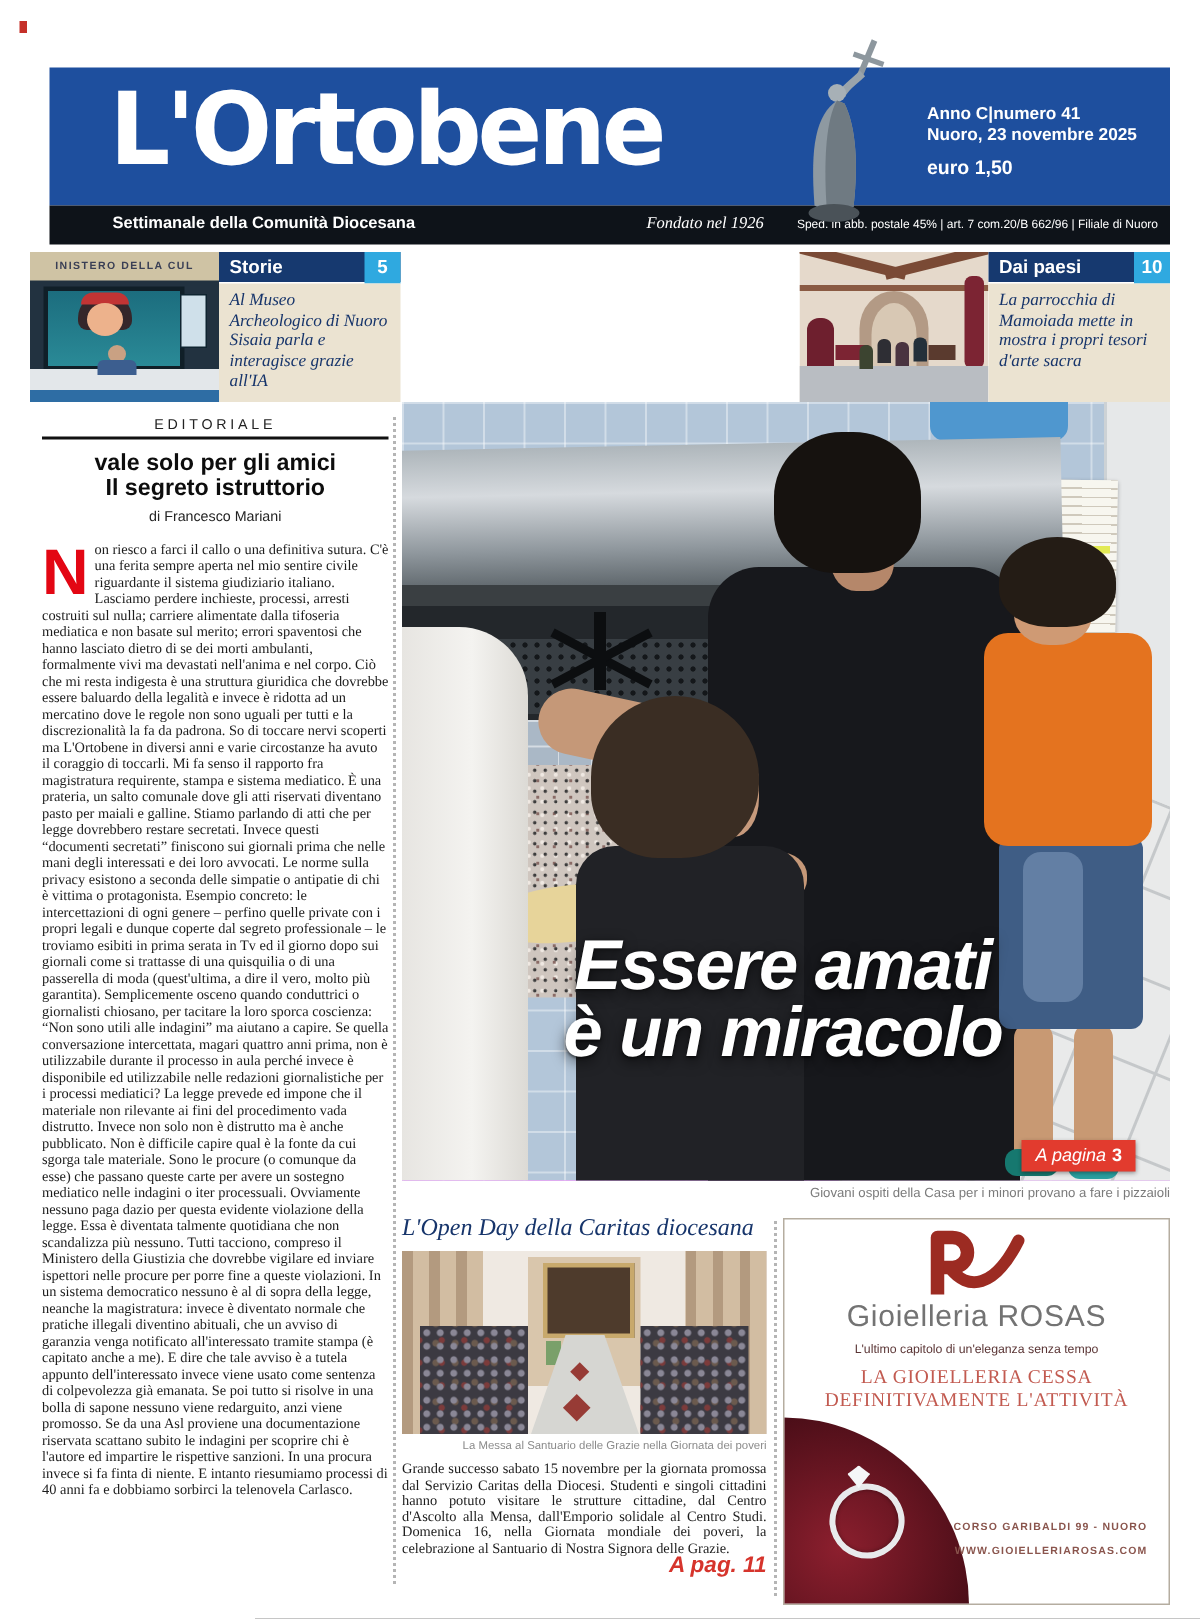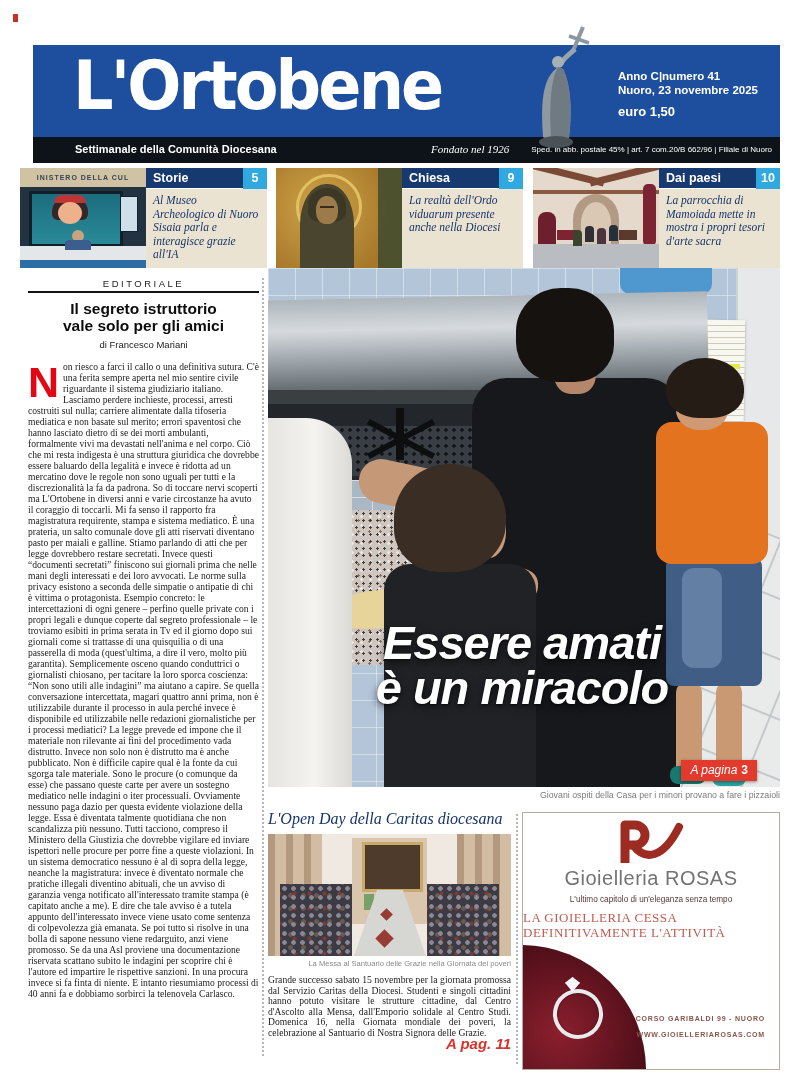--- a/index.html
+++ b/index.html
@@ -182,21 +182,21 @@
   #car-body{margin-top:7px;font-family:"Liberation Serif",serif;font-size:9.6px;line-height:10.6px;
      color:#1c1c1c;text-align:justify;}
   #car-ref{float:right;color:#d6342c;font-style:italic;font-weight:bold;
      font-family:"Liberation Sans",sans-serif;font-size:15px;}
 
   
   #ad{left:522px;top:812px;width:256px;height:256px;border:1px solid #b5ada0;background:#fff;overflow:hidden;}
   #ad-logo{left:78px;top:6px;width:100px;height:48px;}
   #ad-brand{left:0;top:54px;width:256px;text-align:center;font-size:20px;color:#737373;letter-spacing:.5px;}
   #ad-tag{left:0;top:82px;width:256px;text-align:center;font-size:8.2px;color:#5a3535;}
-  #ad-notice{left:0;top:98px;width:256px;text-align:left;font-family:"Liberation Serif",serif;
+  #ad-notice{left:0;top:98px;width:256px;text-align:center;font-family:"Liberation Serif",serif;
      font-size:13px;line-height:14.5px;color:#c25a50;letter-spacing:.5px;}
   #ad-silk{left:-1px;top:132px;width:124px;height:125px;border-radius:0 100% 0 0;
      background:radial-gradient(circle at 30% 70%,#8c1f2e,#4c0e18 75%);}
   #ad-ring{left:30px;top:176px;width:42px;height:42px;border:4px solid #e8eaec;border-radius:50%;
      transform:rotate(18deg);box-shadow:inset 0 0 3px rgba(0,0,0,.4);}
   #ad-diamond{left:42px;top:164px;width:15px;height:15px;background:#f4f6f8;
      clip-path:polygon(50% 0,100% 38%,50% 100%,0 38%);box-shadow:0 0 4px #fff;}
   #ad-promo{right:14px;top:138px;text-align:right;font-family:"Liberation Serif",serif;
      font-size:22px;line-height:21px;color:#b84c42;letter-spacing:.5px;}
   #ad-addr{right:14px;top:202px;text-align:right;font-size:7px;letter-spacing:.8px;color:#8a554d;font-weight:bold;}
@@ -251,39 +251,20 @@
     </div>
     <div class="abs teaser-panel">
       <div class="abs teaser-head">
         <span class="teaser-label">Storie</span>
         <span class="teaser-page">5</span>
       </div>
       <div class="abs teaser-body">Al Museo Archeologico di Nuoro Sisaia parla e interagisce grazie all'IA</div>
     </div>
   </div>
 
-  <div id="teaser-2" class="abs teaser">
-    <div class="abs teaser-img">
-      <div class="s2">
-        <div class="abs s2-band"></div>
-        <div class="abs s2-halo"></div>
-        <div class="abs s2-robe"></div>
-        <div class="abs s2-hood"></div>
-        <div class="abs s2-face"></div>
-        <div class="abs s2-eyes"></div>
-      </div>
-    </div>
-    <div class="abs teaser-panel">
-      <div class="abs teaser-head">
-        <span class="teaser-label">Chiesa</span>
-        <span class="teaser-page">9</span>
-      </div>
-      <div class="abs teaser-body">La realtà dell'Ordo viduarum presente anche nella Diocesi</div>
-    </div>
-  </div>
 
   <div id="teaser-3" class="abs teaser">
     <div class="abs teaser-img">
       <div class="s3">
         <div class="abs s3-roofl"></div>
         <div class="abs s3-roofr"></div>
         <div class="abs s3-beam"></div>
         <div class="abs s3-arch"></div>
         <div class="abs s3-archin"></div>
         <div class="abs s3-curtain"></div>
@@ -303,22 +284,22 @@
         <span class="teaser-page">10</span>
       </div>
       <div class="abs teaser-body">La parrocchia di Mamoiada mette in mostra i propri tesori d'arte sacra</div>
     </div>
   </div>
 
   <div id="editorial" class="abs">
     <div id="edit-kicker">EDITORIALE</div>
     <div id="edit-rule"></div>
     <div id="edit-title">
+      <div>vale solo per gli amici</div>
       <div>Il segreto istruttorio</div>
-      <div>vale solo per gli amici</div>
     </div>
     <div id="edit-byline"><span>di </span><b>Francesco Mariani</b></div>
     <div id="edit-body"><span id="edit-dropcap">N</span><span>on riesco a farci il callo o una definitiva sutura. C'è una ferita sempre aperta nel mio sentire civile riguardante il sistema giudiziario italiano. Lasciamo perdere inchieste, processi, arresti costruiti sul nulla; carriere alimentate dalla tifoseria mediatica e non basate sul merito; errori spaventosi che hanno lasciato dietro di se dei morti ambulanti, formalmente vivi ma devastati nell'anima e nel corpo. Ciò che mi resta indigesta è una struttura giuridica che dovrebbe essere baluardo della legalità e invece è ridotta ad un mercatino dove le regole non sono uguali per tutti e la discrezionalità la fa da padrona. So di toccare nervi scoperti ma L'Ortobene in diversi anni e varie circostanze ha avuto il coraggio di toccarli. Mi fa senso il rapporto fra magistratura requirente, stampa e sistema mediatico. È una prateria, un salto comunale dove gli atti riservati diventano pasto per maiali e galline. Stiamo parlando di atti che per legge dovrebbero restare secretati. Invece questi “documenti secretati” finiscono sui giornali prima che nelle mani degli interessati e dei loro avvocati. Le norme sulla privacy esistono a seconda delle simpatie o antipatie di chi è vittima o protagonista. Esempio concreto: le intercettazioni di ogni genere – perfino quelle private con i propri legali e dunque coperte dal segreto professionale – le troviamo esibiti in prima serata in Tv ed il giorno dopo sui giornali come si trattasse di una quisquilia o di una passerella di moda (quest'ultima, a dire il vero, molto più garantita). Semplicemente osceno quando conduttrici o giornalisti chiosano, per tacitare la loro sporca coscienza: “Non sono utili alle indagini” ma aiutano a capire. Se quella conversazione intercettata, magari quattro anni prima, non è utilizzabile durante il processo in aula perché invece è disponibile ed utilizzabile nelle redazioni giornalistiche per i processi mediatici? La legge prevede ed impone che il materiale non rilevante ai fini del procedimento vada distrutto. Invece non solo non è distrutto ma è anche pubblicato. Non è difficile capire qual è la fonte da cui sgorga tale materiale. Sono le procure (o comunque da esse) che passano queste carte per avere un sostegno mediatico nelle indagini o iter processuali. Ovviamente nessuno paga dazio per questa evidente violazione della legge. Essa è diventata talmente quotidiana che non scandalizza più nessuno. Tutti tacciono, compreso il Ministero della Giustizia che dovrebbe vigilare ed inviare ispettori nelle procure per porre fine a queste violazioni. In un sistema democratico nessuno è al di sopra della legge, neanche la magistratura: invece è diventato normale che pratiche illegali diventino abituali, che un avviso di garanzia venga notificato all'interessato tramite stampa (è capitato anche a me). E dire che tale avviso è a tutela appunto dell'interessato invece viene usato come sentenza di colpevolezza già emanata. Se poi tutto si risolve in una bolla di sapone nessuno viene redarguito, anzi viene promosso. Se da una Asl proviene una documentazione riservata scattano subito le indagini per scoprire chi è l'autore ed impartire le rispettive sanzioni. In una procura invece si fa finta di niente. E intanto riesumiamo processi di 40 anni fa e dobbiamo sorbirci la telenovela Carlasco.</span></div>
   </div>
 
   <div id="div-main" class="abs vdiv"></div>
   <div id="div-ad" class="abs vdiv"></div>
 
   <div id="hero" class="abs">
     <div id="h-wall" class="abs tiles"></div>

